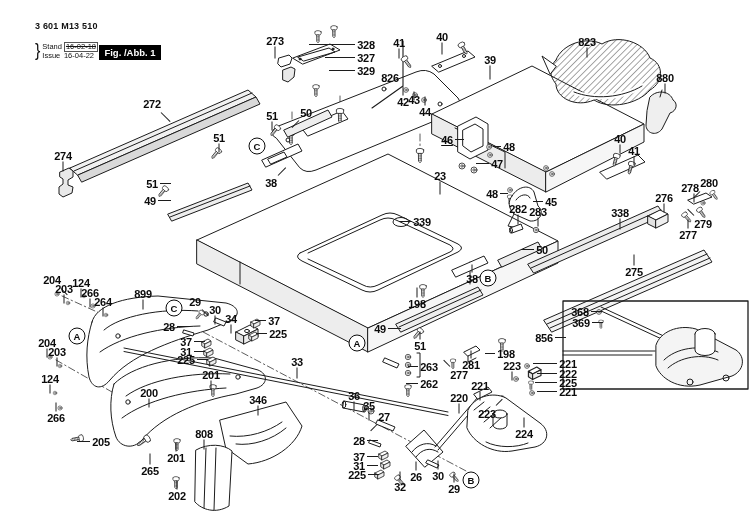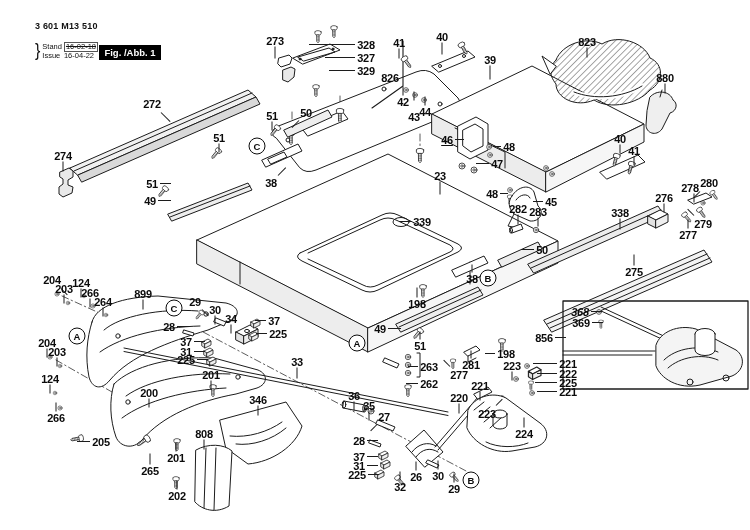--- a/index.html
+++ b/index.html
@@ -419,21 +419,21 @@
       <div class="callout" style="left: 492px; top: 194px;">48</div>
       <div class="leader" style="left: 500.3px; top: 193.4px; width: 8px; transform: rotate(0deg);"></div>
       <div class="callout" style="left: 551px; top: 202px;">45</div>
       <div class="leader" style="left: 542.7px; top: 201.4px; width: 10px; transform: rotate(180deg);"></div>
       <div class="callout" style="left: 518px; top: 209px;">282</div>
       <div class="leader" style="left: 518px; top: 214.4px; width: 10px; transform: rotate(90deg);"></div>
       <div class="callout" style="left: 538px; top: 212px;">283</div>
       <div class="leader" style="left: 538px; top: 217.4px; width: 9px; transform: rotate(90deg);"></div>
       <div class="callout" style="left: 403px; top: 102px;">42</div>
       <div class="leader" style="left: 403px; top: 95.4px; width: 9px; transform: rotate(270deg);"></div>
-      <div class="callout" style="left: 414px; top: 117px;">43</div>
+      <div class="callout" style="left: 414px; top: 100px;">43</div>
       <div class="leader" style="left: 414px; top: 100.4px; width: 9px; transform: rotate(270deg);"></div>
       <div class="callout" style="left: 425px; top: 112px;">44</div>
       <div class="leader" style="left: 425px; top: 105.4px; width: 9px; transform: rotate(270deg);"></div>
       <div class="callout" style="left: 620px; top: 213px;">338</div>
       <div class="leader" style="left: 620px; top: 218.4px; width: 11px; transform: rotate(90deg);"></div>
       <div class="callout" style="left: 634px; top: 272px;">275</div>
       <div class="leader" style="left: 634px; top: 265.4px; width: 11px; transform: rotate(270deg);"></div>
       <div class="callout" style="left: 664px; top: 198px;">276</div>
       <div class="leader" style="left: 664px; top: 203.4px; width: 9px; transform: rotate(90deg);"></div>
       <div class="callout" style="left: 688px; top: 235px;">277</div>
@@ -479,21 +479,21 @@
       <div class="callout" style="left: 568px; top: 392px;">221</div>
       <div class="leader" style="left: 556.55px; top: 391.4px; width: 20px; transform: rotate(180deg);"></div>
       <div class="callout" style="left: 480px; top: 386px;">221</div>
       <div class="leader" style="left: 480px; top: 391.4px; width: 9px; transform: rotate(90deg);"></div>
       <div class="callout" style="left: 459px; top: 398px;">220</div>
       <div class="leader" style="left: 459px; top: 403.4px; width: 10px; transform: rotate(90deg);"></div>
       <div class="callout" style="left: 487px; top: 414px;">223</div>
       <div class="leader" style="left: 495.725px; top: 404.675px; width: 9px; transform: rotate(315deg);"></div>
       <div class="callout" style="left: 524px; top: 434px;">224</div>
       <div class="leader" style="left: 524px; top: 427.4px; width: 10px; transform: rotate(270deg);"></div>
-      <div class="callout" style="left: 580px; top: 312px; font-style: italic;">368</div>
+      <div class="callout" style="left: 580px; top: 312px;">368</div>
       <div class="leader" style="left: 591.45px; top: 311.4px; width: 11px; transform: rotate(0deg);"></div>
       <div class="callout" style="left: 581px; top: 323px;">369</div>
       <div class="leader" style="left: 592.45px; top: 322.4px; width: 11px; transform: rotate(0deg);"></div>
       <div class="callout" style="left: 544px; top: 338px;">856</div>
       <div class="leader" style="left: 555.45px; top: 337.4px; width: 11px; transform: rotate(0deg);"></div>
       <div class="callout" style="left: 52px; top: 280px;">204</div>
       <div class="leader" style="left: 60.725px; top: 288.125px; width: 9px; transform: rotate(45deg);"></div>
       <div class="callout" style="left: 64px; top: 289px;">203</div>
       <div class="leader" style="left: 64px; top: 294.4px; width: 9px; transform: rotate(90deg);"></div>
       <div class="callout" style="left: 81px; top: 283px;">124</div>

